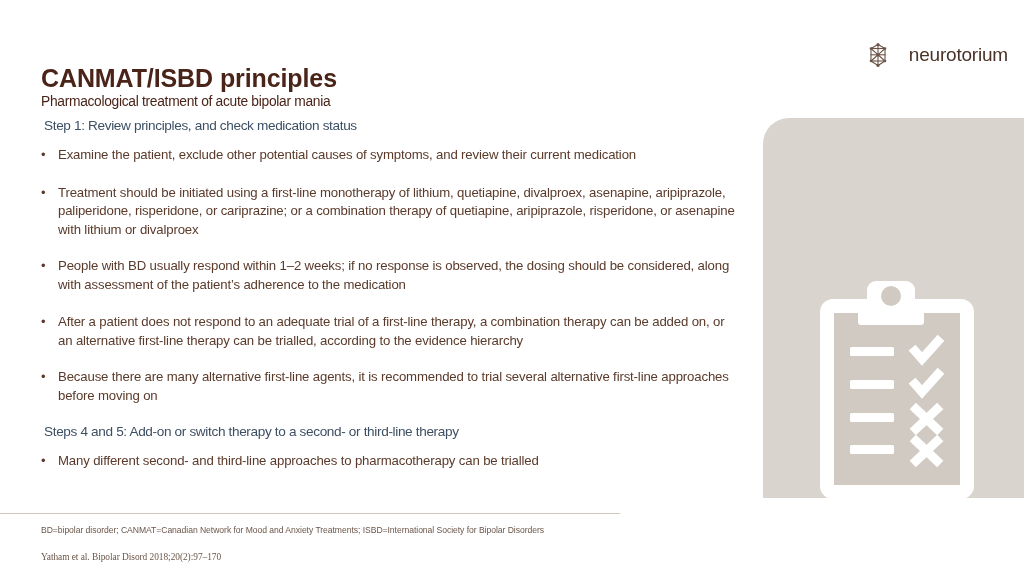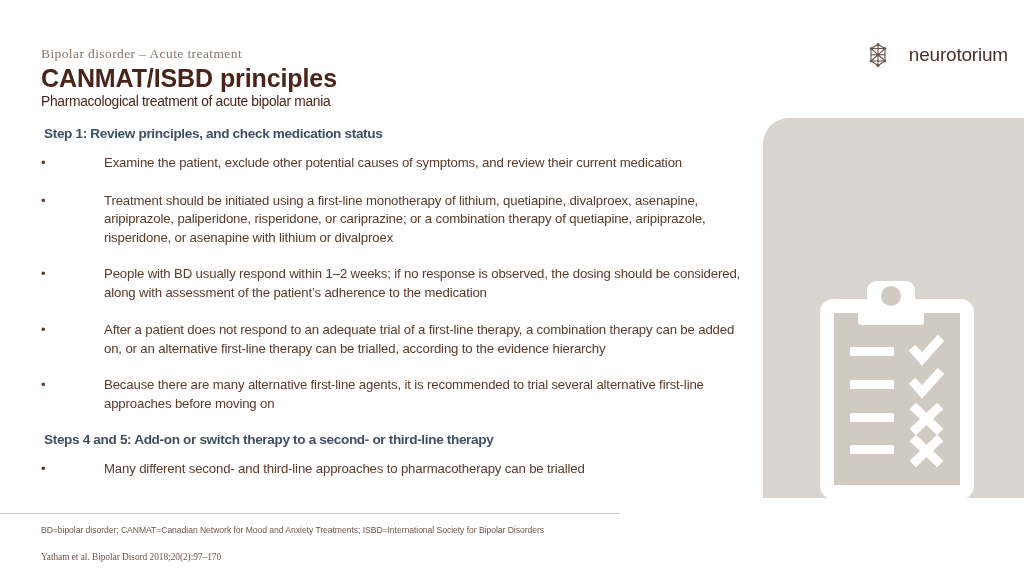--- a/index.html
+++ b/index.html
@@ -91,43 +91,43 @@
 
   
   .content {
     position: absolute;
     left: 41px;
     top: 118px;
     width: 700px;
   }
   .step-head {
     font-size: 13.6px;
-    font-weight: bold;
+    font-weight: normal;
     color: #3d4f63;
     letter-spacing: -.35px;
-    margin: 8px 0 11px 3px;
+    margin: 0 0 11px 3px;
     line-height: 1.25;
   }
   .bullet {
     display: flex;
     margin: 0 0 14px 0;
     font-size: 13.2px;
     color: #5a3a2a;
     line-height: 1.42;
     letter-spacing: -.15px;
   }
   .bullet .dot {
     flex: 0 0 auto;
     width: 17px;
     color: #5a3a2a;
     font-size: 13px;
     line-height: 1.42;
     text-align: left;
   }
-  .bullet .btext { flex: 1 1 auto; margin-left: 46px; }
+  .bullet .btext { flex: 1 1 auto; }
 
   .sp-a { margin-bottom: 19px; }
   .sp-b { margin-bottom: 17px; }
 
   
   .rule {
     position: absolute;
     left: 0;
     top: 513px;
     width: 620px;
@@ -182,21 +182,20 @@
       <path d="M103 103 l7 8 l16 -18" fill="none" stroke="#ffffff" stroke-width="9" stroke-linecap="square" stroke-linejoin="miter"></path>
       <g stroke="#ffffff" stroke-width="9" stroke-linecap="square">
         <line x1="104" y1="128" x2="125" y2="148"></line>
         <line x1="125" y1="128" x2="104" y2="148"></line>
         <line x1="104" y1="160" x2="125" y2="180"></line>
         <line x1="125" y1="160" x2="104" y2="180"></line>
       </g>
     </svg>
   </div>
 
-  <div class="eyebrow">Bipolar disorder – Acute treatment</div>
   <div class="main-title">CANMAT/ISBD principles</div>
   <div class="sub-title">Pharmacological treatment of acute bipolar mania</div>
 
   <div class="brand">
     <span class="brand-mark-wrap">
       <svg class="brand-mark" viewBox="0 0 24 26" xmlns="http://www.w3.org/2000/svg">
         <g fill="none" stroke="#6b5346" stroke-width="1.1">
           <path d="M12 2.5 v21"></path>
           <path d="M4.5 6.5 h15"></path>
           <path d="M4.5 12.8 h15"></path>

